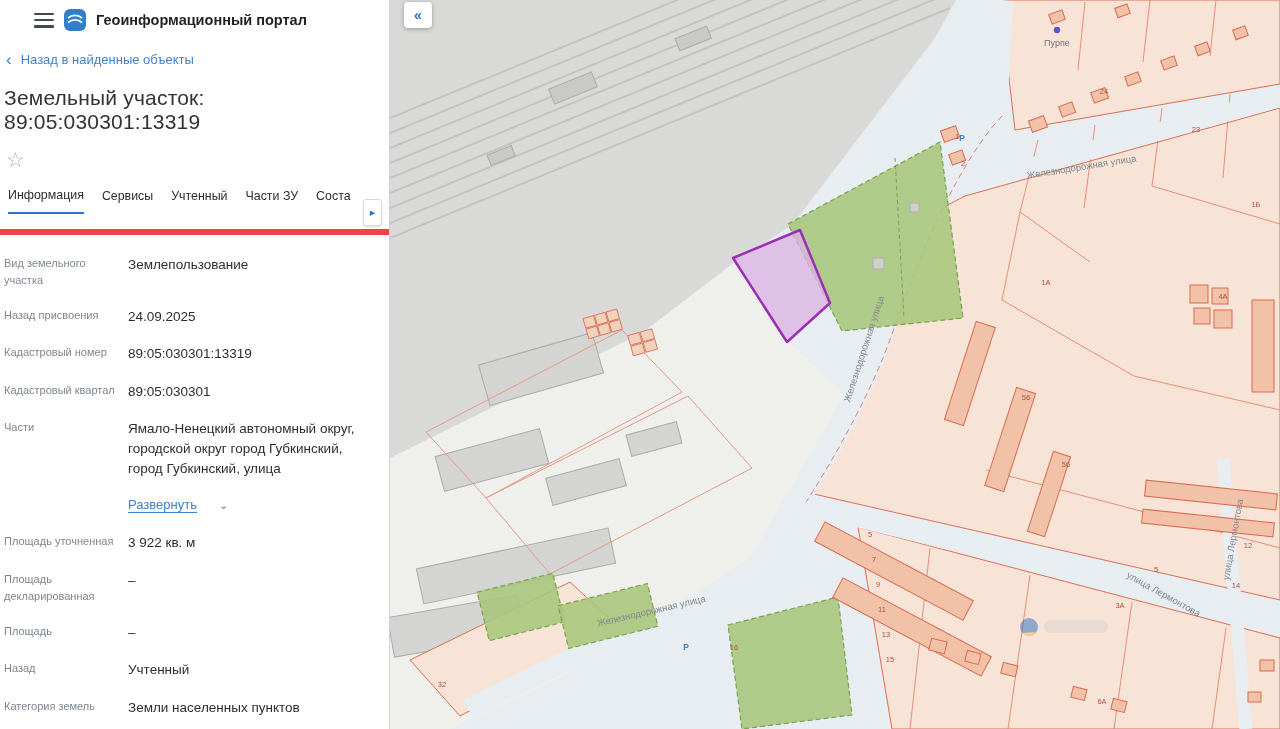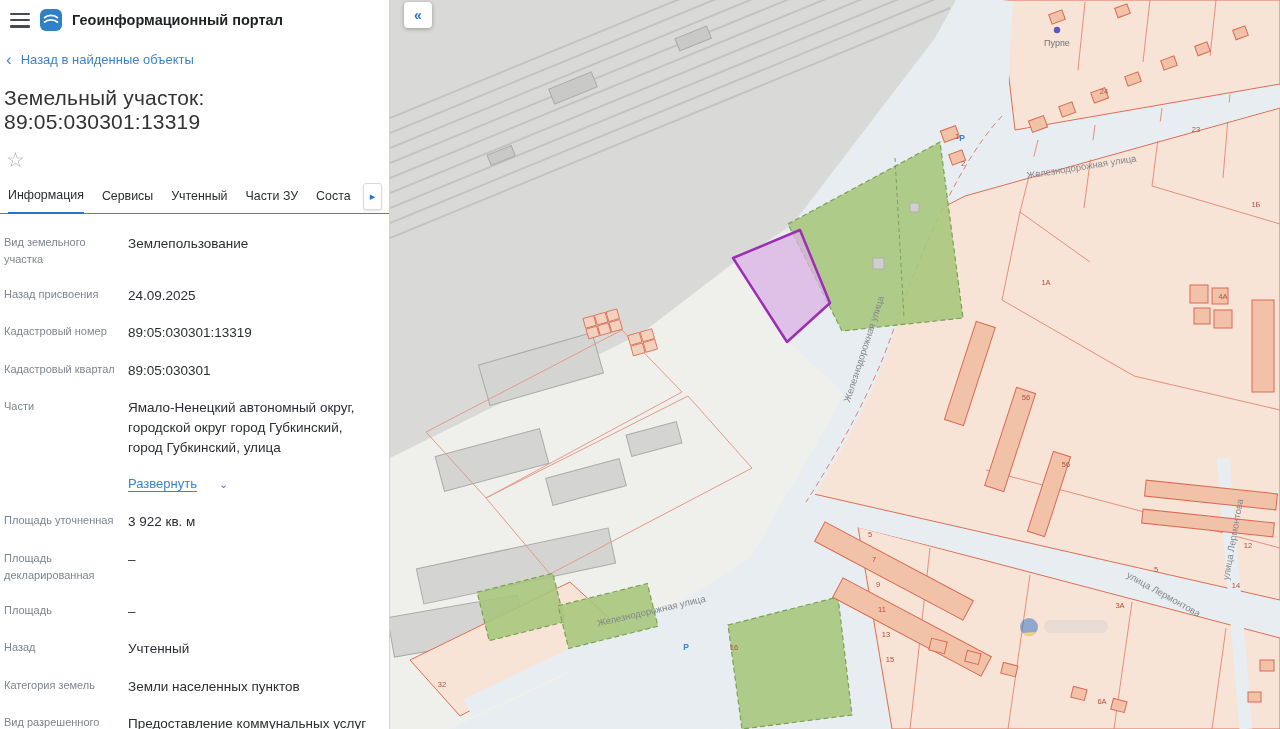--- a/index.html
+++ b/index.html
@@ -3,34 +3,34 @@
 <meta charset="utf-8">
 <style>
   html,body{margin:0;padding:0;}
   body{width:1280px;height:729px;overflow:hidden;background:#fff;
        font-family:"Liberation Sans","DejaVu Sans",sans-serif;}
   .app{display:flex;width:1280px;height:729px;}
 
   
   .sidebar{width:390px;min-width:390px;height:729px;background:#fff;
            border-right:1px solid #cdd2d6;overflow:hidden;position:relative;box-sizing:border-box;}
-  .topbar{display:flex;align-items:center;gap:10px;padding:9px 8px 0 10px;}
+  .topbar{display:flex;align-items:center;gap:10px;padding:9px 8px 0 10px;margin-left:24px;}
   .hamburger{width:20px;height:15px;display:flex;flex-direction:column;justify-content:space-between;
              background:none;border:none;padding:0;cursor:pointer;}
   .hamburger span{display:block;height:2.5px;background:#454a4f;border-radius:1px;}
   .app-title{font-size:14.5px;font-weight:700;color:#1f2226;}
   .back{display:inline-flex;align-items:center;gap:9px;margin:21px 0 0 6px;
         color:#3c83cc;font-size:13px;cursor:pointer;}
   .back .chev{font-size:17px;line-height:.8;}
   .back .blabel{text-underline-offset:3px;}
   .page-title{margin:17px 16px 0 4px;font-size:21px;font-weight:400;color:#333;letter-spacing:.2px;}
   .star-btn{margin:15px 0 0 6px;background:none;border:none;font-size:21px;color:#a9b0b8;
             padding:0;cursor:pointer;line-height:1;}
   .tabs{position:relative;display:flex;align-items:flex-end;gap:18px;margin:17px 0 0 0;
-        padding:0 36px 0 8px;border-bottom:1px solid #ef4444;}
+        padding:0 36px 16px 8px;border-bottom:6px solid #ef4444;}
   .tab{font-size:12.4px;color:#2a2e33;padding-bottom:10px;cursor:pointer;white-space:nowrap;}
   .tab.active{border-bottom:2px solid #2776cc;margin-bottom:-1px;}
   .tab-scroll{position:absolute;right:7px;bottom:3px;width:19px;height:27px;background:#fff;
               border:1px solid #d7dbe0;border-radius:3px;color:#2776cc;font-size:11px;
               display:flex;align-items:center;justify-content:center;cursor:pointer;
               box-shadow:0 1px 2px rgba(0,0,0,.12);padding:0;}
   .fields{margin-top:11px;}
   .row{display:grid;grid-template-columns:124px 1fr;padding:9px 10px 9px 4px;}
   .flabel{font-size:11px;color:#7e8690;line-height:1.55;padding-right:12px;}
   .fvalue{font-size:13.5px;color:#2b2e33;line-height:1.45;}

